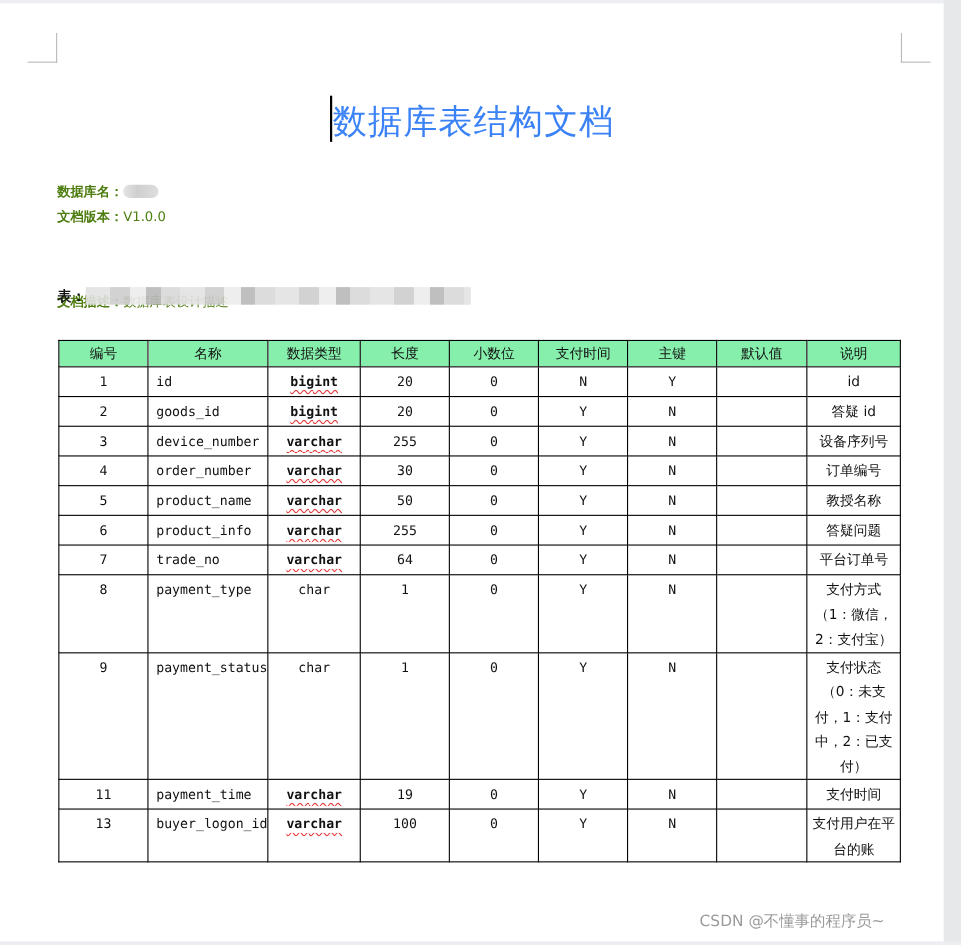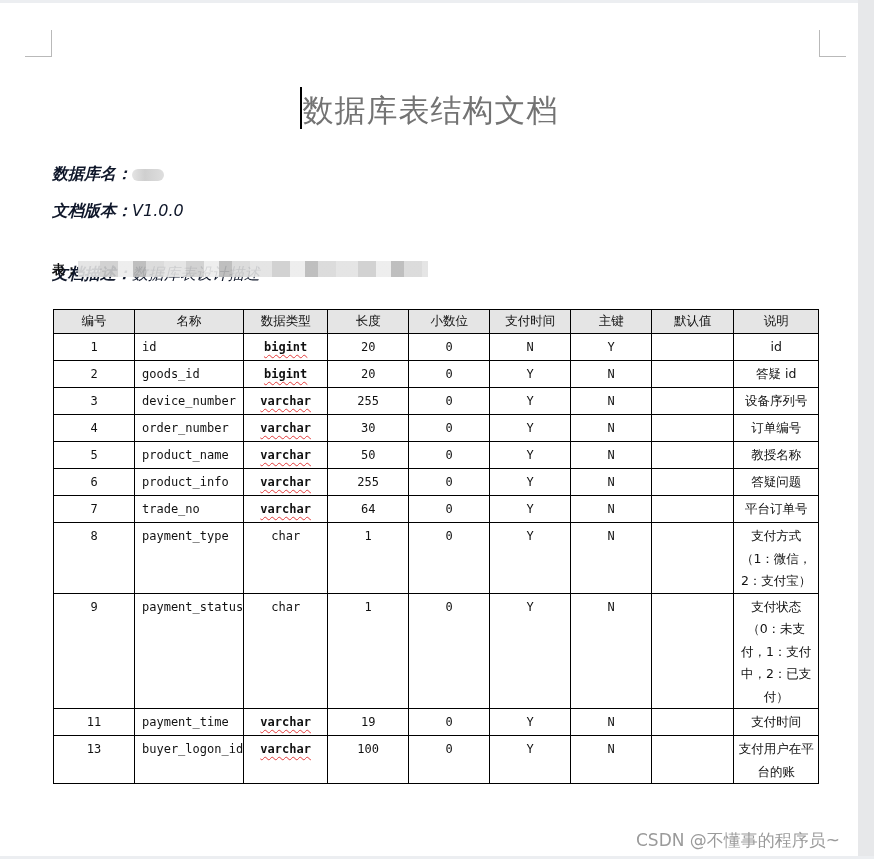--- a/index.html
+++ b/index.html
@@ -31,41 +31,40 @@
   .corner-tl { left: 25px; top: 27px; border-width: 0 1px 1px 0; }
   .corner-tr { left: 819px; top: 27px; border-width: 0 0 1px 1px; }
 
   .doc-title {
     position: absolute;
     left: 0; top: 84px; width: 858px;
     text-align: center;
     font-family: "DejaVu Serif", "Liberation Serif", serif;
     font-size: 31px;
     letter-spacing: 1px;
-    color: #737373;
+    color: #3b82f6;
     line-height: 40px;
   }
   .caret {
     display: inline-block;
     width: 2px; height: 42px;
     background: #000;
     vertical-align: -8px;
     margin-right: 1px;
   }
 
   .meta {
     position: absolute;
-    left: 52px; font-size: 16px; color: #0f172a;
+    left: 52px; font-size: 12px; color: #4d7c0f;
     line-height: 16px;
-    font-style: italic;
   }
   .meta .k { font-weight: bold; }
   .meta .v { font-weight: normal; }
   .meta-1 { top: 163px; }
-  .meta-2 { top: 200px; }
+  .meta-2 { top: 186px; }
   .meta-3 { top: 223px; margin-top: 40px; }
   .redact {
     display: inline-block;
     height: 12px;
     vertical-align: -2px;
     border-radius: 6px;
     background: linear-gradient(90deg, #e4e4e4, #cfcfcf 40%, #dedede);
   }
   .table-label {
     position: absolute;
@@ -93,21 +92,21 @@
   }
   table.schema th, table.schema td {
     border: 1px solid #000;
     padding: 0;
     vertical-align: top;
     text-align: center;
     line-height: 22.5px;
     overflow: hidden;
   }
   table.schema th {
-    background: #e5e5e5;
+    background: #86efac;
     font-family: "DejaVu Sans", "Liberation Sans", sans-serif;
     font-weight: normal;
     font-size: 12.5px;
     height: 23px;
     vertical-align: middle;
   }
   table.schema td { padding-top: 2px; }
   table.schema td.name { text-align: left; padding-left: 7px; }
   table.schema td.desc {
     font-family: "DejaVu Sans", "Liberation Sans", sans-serif;
@@ -119,21 +118,21 @@
     text-decoration: underline wavy #e23b3b;
     text-decoration-thickness: 1px;
     text-underline-offset: 3px;
     font-weight: bold;
   }
 
   .watermark {
     position: absolute;
     left: 636px; top: 826px;
     font-family: "DejaVu Sans", "Liberation Sans", sans-serif;
-    font-size: 17px;
+    font-size: 14px;
     color: rgba(120,120,120,0.75);
     white-space: nowrap;
   }
   .bottom-bar {
     position: absolute; left: 0; top: 856px;
     width: 874px; height: 3px; background: #eceef1;
   }
 </style>
 </head>
 <body>

